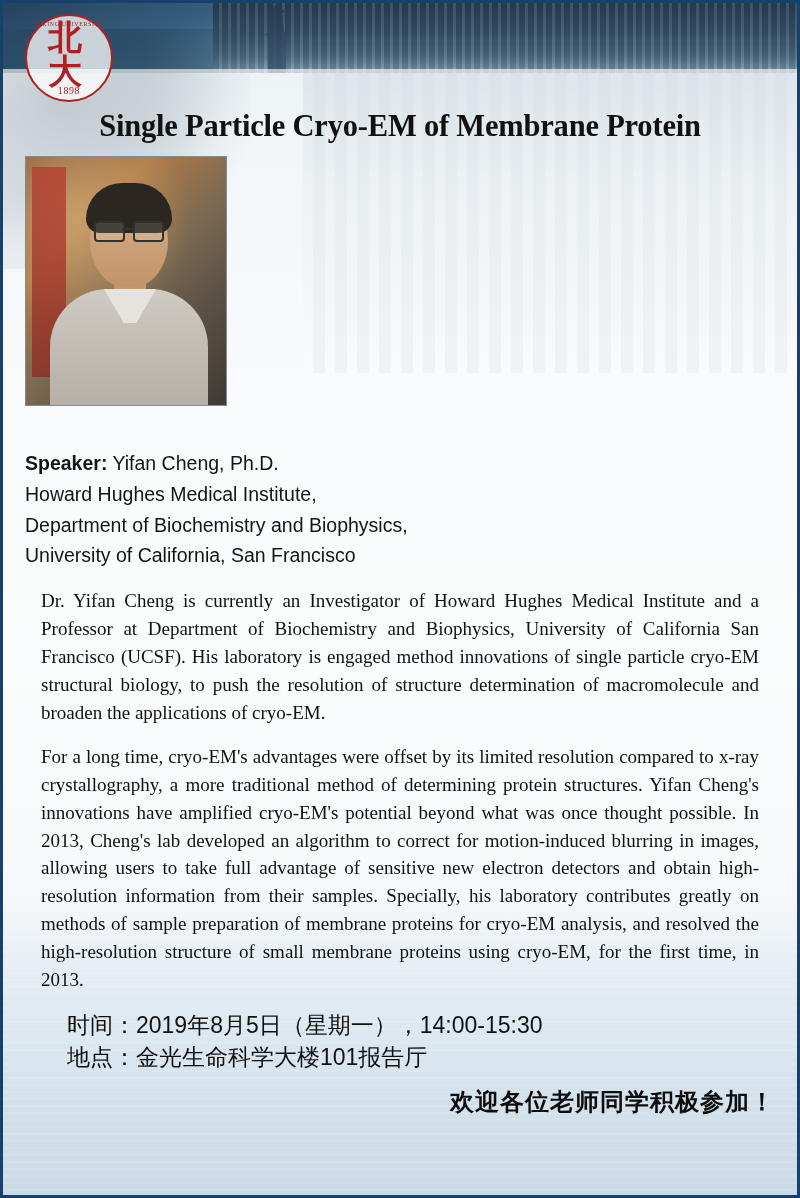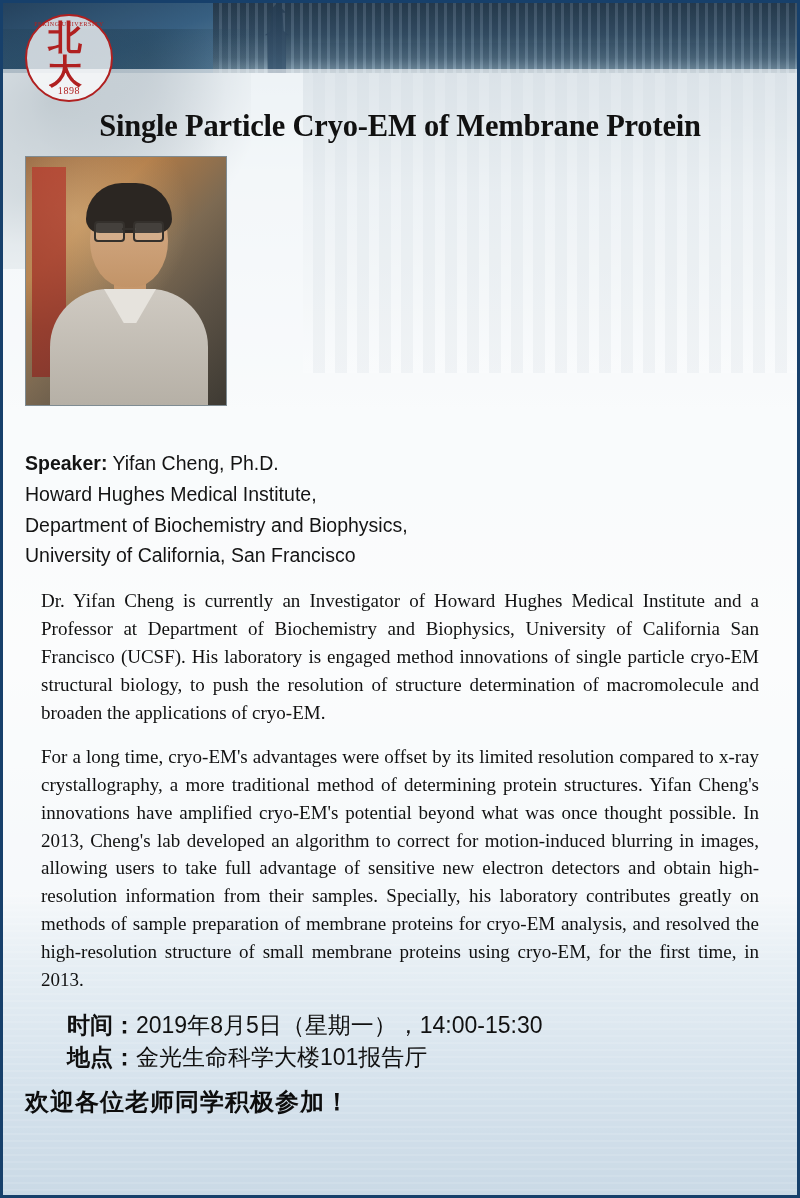--- a/index.html
+++ b/index.html
@@ -301,25 +301,25 @@
 
   .details {
     margin-top: 12px;
     padding-left: 42px;
     font-family: "Liberation Sans", sans-serif;
     font-size: 23px;
     line-height: 1.38;
     color: #101010;
   }
   .details .row { white-space: nowrap; }
-  .details .lbl { font-weight: bold; }
+  .details .lbl { font-weight: normal; }
 
   .welcome {
     margin-top: 12px;
-    text-align: left;
+    text-align: right;
     font-family: "Liberation Sans", sans-serif;
     font-weight: bold;
     font-size: 24px;
     color: #0d0d0d;
     letter-spacing: 1px;
   }
 </style>
 </head>
 <body>
 

